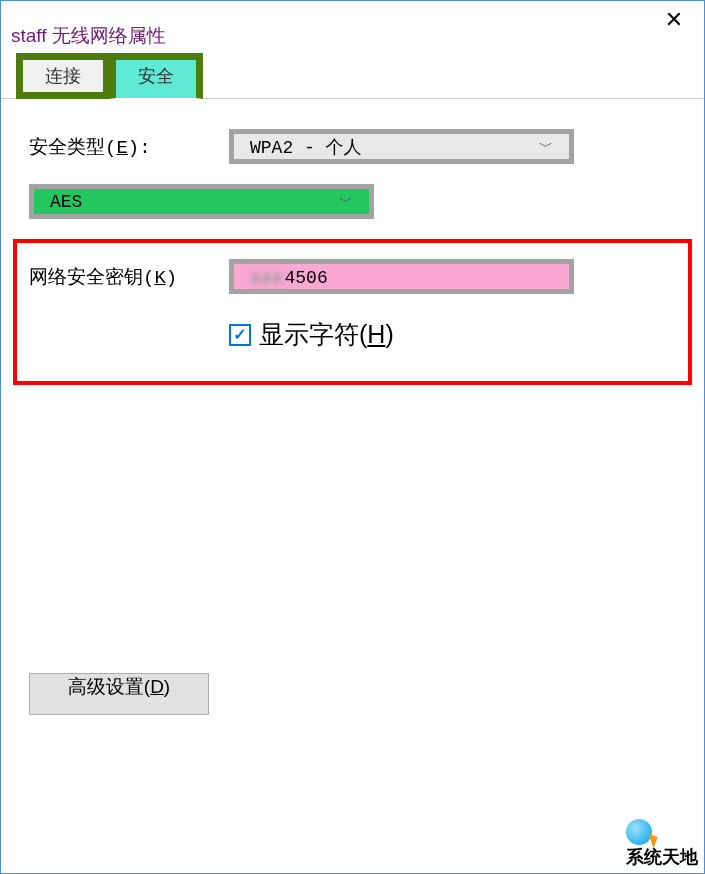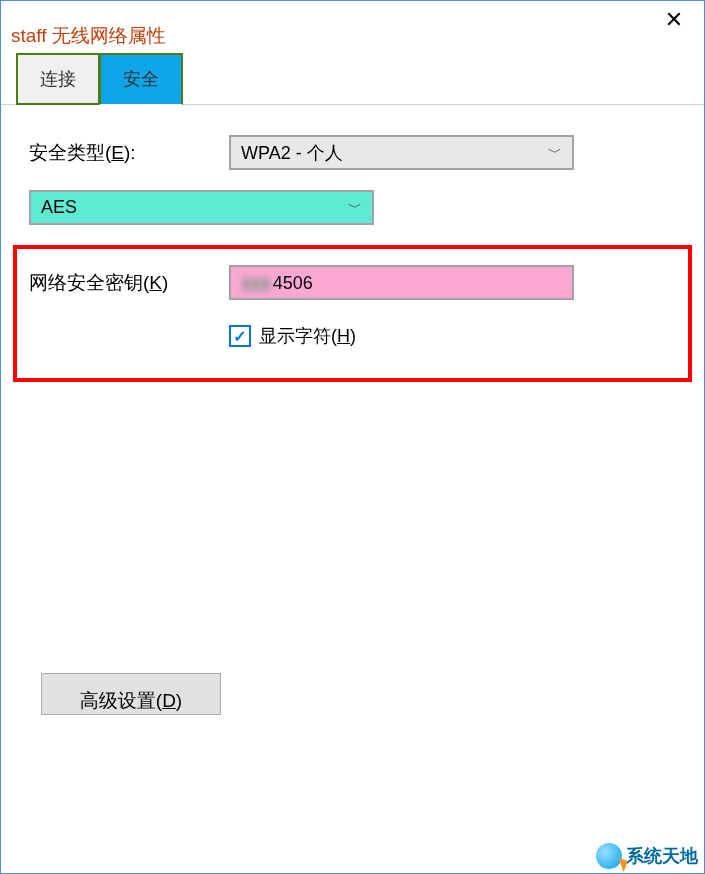--- a/index.html
+++ b/index.html
@@ -20,82 +20,83 @@
     }
     .titlebar {
       display: flex;
       align-items: center;
       justify-content: space-between;
       padding: 4px 10px 8px 10px;
       height: 42px;
     }
     .titlebar-text {
       font-size: 19px;
-      color: #c2410c;
+      color: #701a75;
       margin-top: 31px;
     }
     .close-btn {
       font-size: 22px;
       width: 40px;
       height: 32px;
       display: flex;
       align-items: center;
       justify-content: center;
       cursor: default;
     }
     .tabs {
       display: flex;
       margin-left: 15px;
       margin-top: 10px;
     }
     .tab {
-      padding: 12px 22px;
+      padding: 4px 22px;
       font-size: 18px;
       background: #f0f0f0;
-      border: 2px solid #4d7c0f;
+      border: 7px solid #4d7c0f;
       color: #333;
       cursor: default;
     }
     .tab.active {
-      background: #0ea5e9;
+      background: #5eead4;
       border-bottom: 1px solid #fff;
       position: relative;
       z-index: 2;
     }
     .tab + .tab { margin-left: -1px; }
     .panel {
       border-top: 1px solid #d0d0d0;
       margin-top: -1px;
       padding: 30px 28px;
     }
     .row {
       display: flex;
       align-items: center;
       margin-bottom: 20px;
+      font-family: Liberation Mono, monospace;
     }
     .label-col {
       width: 200px;
       font-size: 19px;
       color: #000;
     }
     .control-col {
       width: 345px;
     }
     .select-box, .text-input {
       width: 345px;
       height: 35px;
-      border: 2px solid #a3a3a3;
+      border: 5px solid #a3a3a3;
       background: #e8e8e8;
       font-size: 18px;
-      padding: 0 10px;
+      padding: 0 16px;
       display: flex;
       align-items: center;
       justify-content: space-between;
     }
-    .select-box.darker { background: #5eead4; }
+    .select-box.darker { background: #22c55e; }
     .select-box .value { flex: 1; }
     .chevron { font-size: 14px; color: #555; }
     .text-input {
       background: #f9a8d4;
     }
     .masked {
       filter: blur(3px);
       color: #999;
       margin-right: 2px;
     }
@@ -116,43 +117,44 @@
       height: 22px;
       border: 2px solid #0078d7;
       display: flex;
       align-items: center;
       justify-content: center;
       margin-right: 8px;
       color: #0078d7;
       font-weight: bold;
       font-size: 16px;
     }
-    .checkbox-label { font-size: 18px; }
+    .checkbox-label { font-size: 25px; }
     .advanced-btn {
       position: absolute;
-      left: 40px;
+      left: 28px;
       top: 672px;
       width: 180px;
       height: 42px;
       background: #e1e1e1;
       border: 1px solid #adadad;
       font-size: 19px;
       display: flex;
-      align-items: flex-end;
+      align-items: flex-start;
       justify-content: center;
     }
     .watermark {
       position: absolute;
       right: 6px;
       bottom: 4px;
       display: flex;
-      align-items: center;
+      align-items: flex-start;
       font-size: 18px;
-      color: #0369a1;
+      color: #000000;
       font-weight: bold;
+      flex-direction: column;
     }
     .watermark .globe {
       width: 26px; height: 26px;
       border-radius: 50%;
       background: radial-gradient(circle at 35% 35%, #9ce0ff, #00a0e9);
       margin-right: 4px;
       position: relative;
     }
     .watermark .arrow {
       position: absolute;

